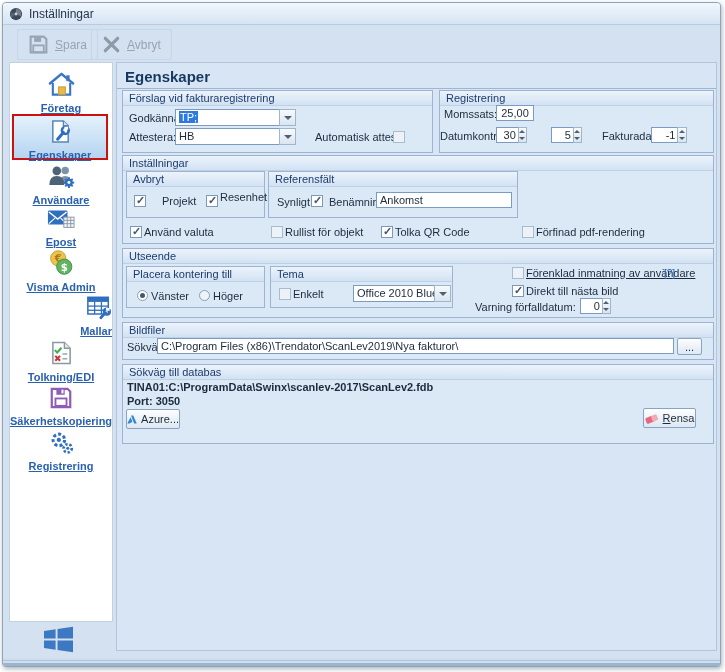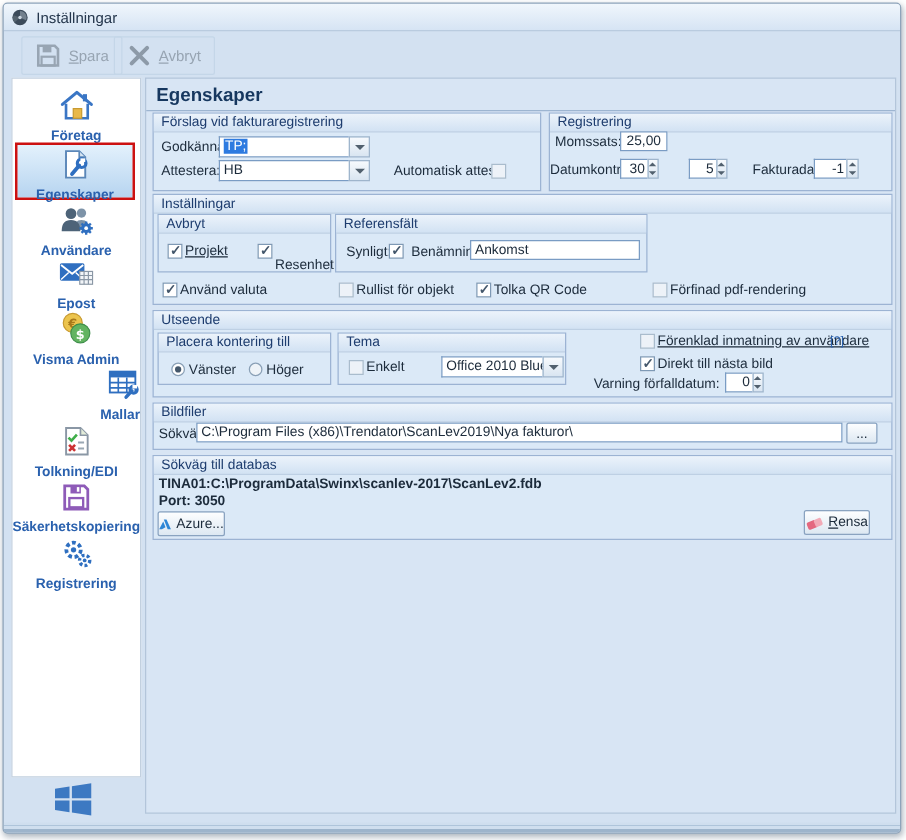--- a/index.html
+++ b/index.html
@@ -18,21 +18,21 @@
   
   .tb-btn{position:absolute;display:flex;align-items:center;gap:6px;height:31px;
     padding:12px 10px;border:1px solid #c4d6e8;border-radius:2px;background:transparent;
     color:#97a4b2;font-size:12px;}
   .ulf{display:inline-block;}
   .ulf::first-letter{text-decoration:underline;}
   
   .sidebar{position:absolute;left:6px;top:59px;width:104px;height:560px;background:#ffffff;
     border:1px solid #c2d0df;}
   .side-item{position:absolute;left:0;width:100%;text-align:center;cursor:default;}
-  .side-item .lab{display:block;font-size:11px;font-weight:bold;color:#2a61ae;margin-top:1px;}
+  .side-item .lab{display:block;font-size:11px;font-weight:bold;color:#2a61ae;margin-top:1px;text-decoration:underline;}
   .side-item.selected{left:2px;width:96px;border:2px solid #cc1111;
     background:linear-gradient(#e3f1fc,#b6d4f0);padding-top:3px;}
   .winlogo{position:absolute;left:40px;top:622px;}
   
   .main{position:absolute;left:113px;top:59px;width:601px;height:589px;
     background:#d8e5f4;border:1px solid #b3c5da;}
   .page-title{position:absolute;left:0;top:0;width:100%;height:26px;
     border-bottom:1px solid #9db5d1;}
   .page-title span{position:absolute;left:8px;top:5px;font-size:15px;font-weight:bold;color:#16375f;}
   
@@ -289,25 +289,25 @@
     </div>
 
     <div class="grp" style="left:5px;top:92px;width:592px;height:89px;">
       <div class="grp-hd">Inställningar</div>
 
       <div class="grp" style="left:3px;top:15px;width:139px;height:47px;">
         <div class="grp-hd">Avbryt</div>
         <span class="cb checked" style="left:7px;top:23px;">
             <span class="mark">✓</span>
           </span>
-        <span class="lbl" style="left:21px;top:23px;text-decoration:underline;">Projekt</span>
+        <span class="lbl" style="left:35px;top:23px;">Projekt</span>
         <span class="cb checked" style="left:79px;top:23px;">
             <span class="mark">✓</span>
           </span>
-        <span class="lbl" style="left:93px;top:34px;">Resenhet</span>
+        <span class="lbl" style="left:93px;top:19px;">Resenhet</span>
       </div>
 
       <div class="grp" style="left:145px;top:15px;width:250px;height:47px;">
         <div class="grp-hd">Referensfält</div>
         <span class="lbl" style="left:8px;top:24px;">Synligt:</span>
         <span class="cb checked" style="left:42px;top:23px;">
             <span class="mark">✓</span>
           </span>
         <span class="lbl" style="left:60px;top:24px;">Benämning:</span>
         <input class="txt" style="left: 107px; top: 20px; width: 136px;" value="Ankomst">
@@ -370,21 +370,21 @@
       </span>
     </div>
 
     <div class="grp" style="left:5px;top:259px;width:592px;height:38px;">
       <div class="grp-hd">Bildfiler</div>
       <span class="lbl" style="left:4px;top:18px;">Sökväg:</span>
       <input class="txt" style="left: 34px; top: 15px; width: 517px;" value="C:\Program Files (x86)\Trendator\ScanLev2019\Nya fakturor\">
       <span class="pbtn" style="left:554px;top:15px;width:25px;height:17px;">...</span>
     </div>
 
-    <div class="grp" style="left:5px;top:301px;width:592px;height:68px;">
+    <div class="grp" style="left:5px;top:301px;width:592px;height:80px;">
       <div class="grp-hd">Sökväg till databas</div>
       <span class="lbl b" style="left:4px;top:16px;">TINA01:C:\ProgramData\Swinx\scanlev-2017\ScanLev2.fdb</span>
       <span class="lbl b" style="left:4px;top:30px;">Port: 3050</span>
       <span class="pbtn" style="left:3px;top:44px;width:54px;height:20px;">
         <svg width="12" height="11" viewBox="0 0 14 12">
           <polygon points="5.6,0.5 8.6,0.5 13.5,11.5 9.9,11.5" fill="#2e86d6"></polygon>
           <polygon points="5,2.8 7.5,9.2 3.5,11.5 0.5,11.5" fill="#2e86d6"></polygon>
         </svg>
         <span>Azure...</span>
       </span>

